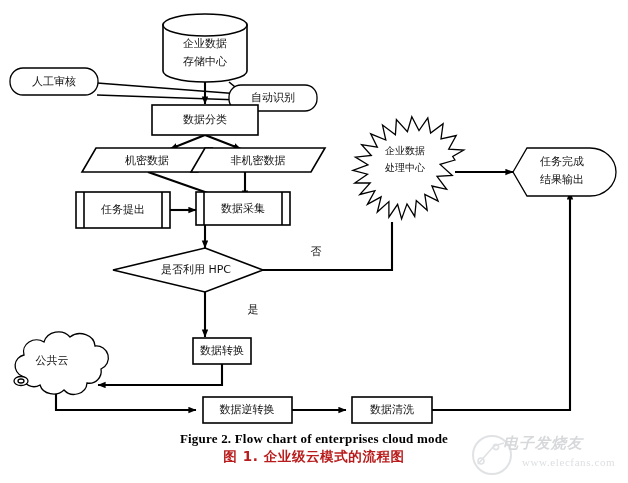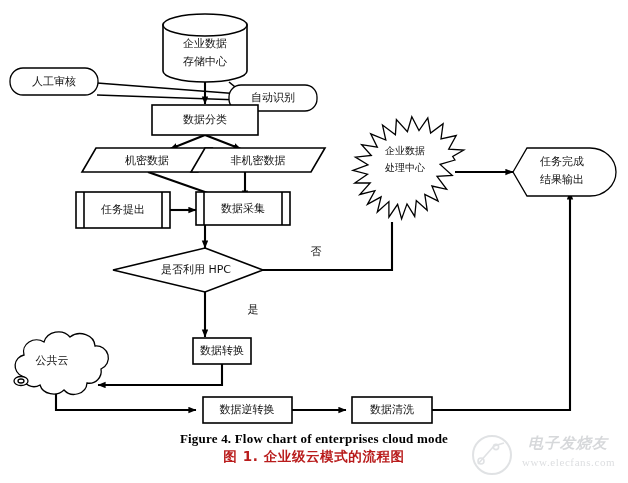--- a/index.html
+++ b/index.html
@@ -90,21 +90,21 @@
     position: absolute;
     left: 468px;
     top: 432px;
     width: 156px;
     height: 46px;
     opacity: 0.30;
     pointer-events: none;
   }
   .wm-text {
     position: absolute;
-    left: 60px;
+    left: 35px;
     top: 2px;
     font-family: Liberation Mono, monospace;
     font-size: 15px;
     font-style: italic;
     font-weight: bold;
     color: #7a7f88;
     letter-spacing: 1px;
     white-space: nowrap;
   }
   .wm-url {
@@ -269,21 +269,21 @@
 
     <g>
       <path class="shape-stroke-thin" d="M513,172 L527,148 L590,148 A26,24 0 0 1 590,196 L527,196 Z"></path>
       <text class="node-text" x="562" y="162">任务完成</text>
       <text class="node-text" x="562" y="180">结果输出</text>
     </g>
 
   </svg>
 
   <div class="caption-block">
-    <div class="caption-en">Figure 4. Flow chart of enterprises cloud mode</div>
+    <div class="caption-en">Figure 2. Flow chart of enterprises cloud mode</div>
     <div class="caption-zh">图 1. 企业级云模式的流程图</div>
   </div>
 
   <div class="watermark">
     <svg class="wm-logo" width="48" height="42" viewBox="0 0 48 42">
       <circle cx="24" cy="21" r="19" fill="none" stroke="#9aa0a8" stroke-width="2"></circle>
       <path d="M10,30 L26,12 L36,9" fill="none" stroke="#9aa0a8" stroke-width="1.6"></path>
       <circle cx="13" cy="27" r="3" fill="none" stroke="#9aa0a8" stroke-width="1.6"></circle>
       <circle cx="28" cy="13" r="2.6" fill="none" stroke="#9aa0a8" stroke-width="1.6"></circle>
     </svg>

